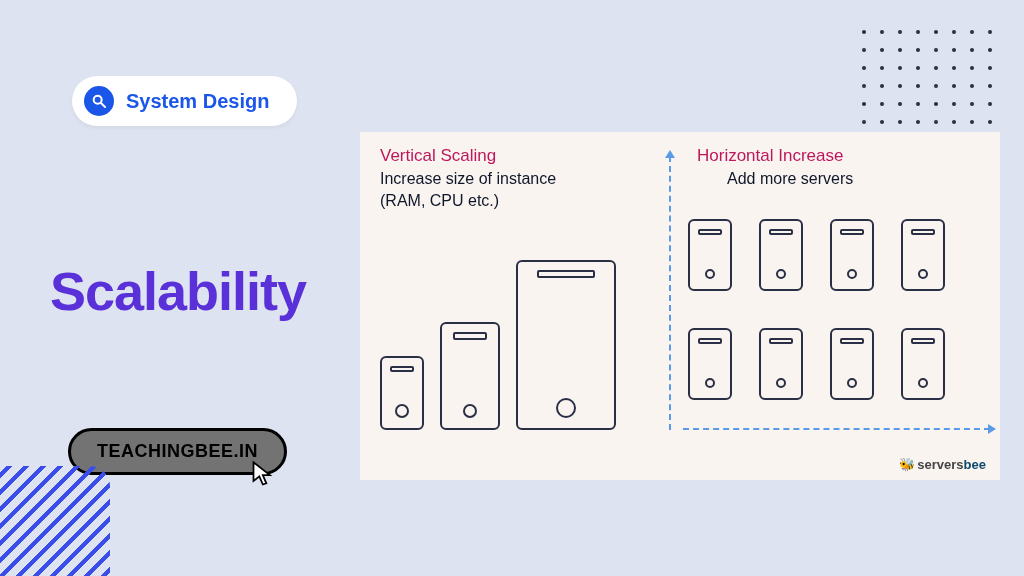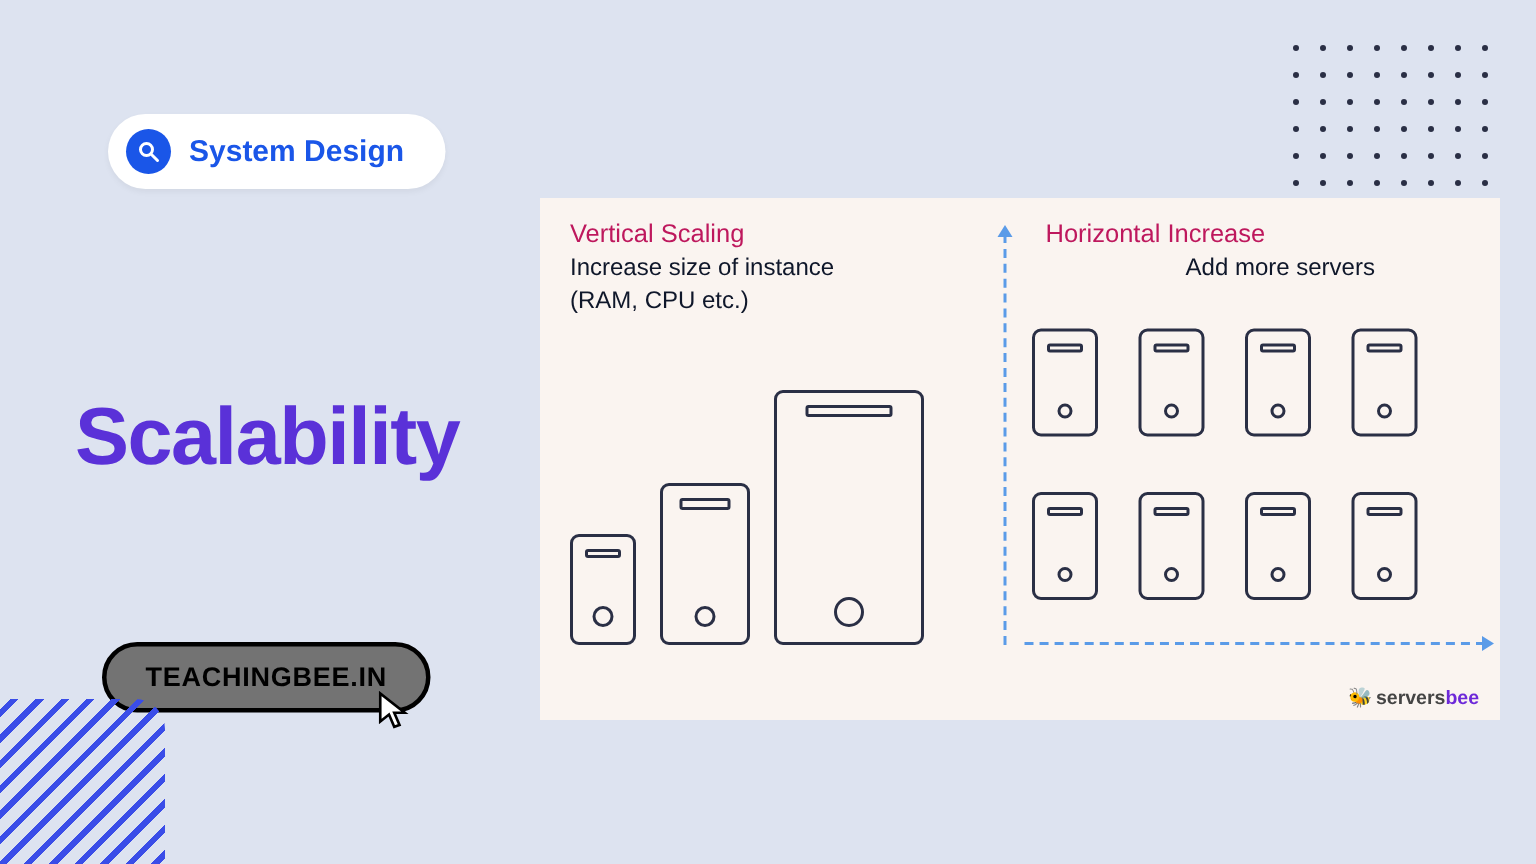--- a/index.html
+++ b/index.html
@@ -230,21 +230,21 @@
 
   .watermark {
     position: absolute;
     bottom: 8px;
     right: 14px;
     font-size: 13px;
     font-weight: 700;
     color: #444;
   }
   .watermark .bee { color: #f5a623; margin-right: 2px; }
-  .watermark .bee-part { color: #6d28d9; }
+  .watermark .bee-part { color: #0c4a6e; }
 </style>
 </head>
 <body>
 
 <div class="dot-grid">
   <span></span>
     <span></span>
     <span></span>
     <span></span>
     <span></span>
@@ -336,21 +336,21 @@
         <div class="slot"></div>
           <div class="knob"></div>
       </div>
     </div>
 
     <div class="varrow"></div>
   </div>
 
   <div class="vcol" style="padding-left:24px">
     <div class="heading">Horizontal Increase</div>
-    <div class="sub" style="text-align:center;padding-left:30px">Add more servers</div>
+    <div class="sub" style="text-align:left;padding-left:30px">Add more servers</div>
 
     <div class="hservers">
       <div class="server">
           <div class="slot"></div>
           <div class="knob"></div>
         </div>
       <div class="server">
           <div class="slot"></div>
           <div class="knob"></div>
         </div>

